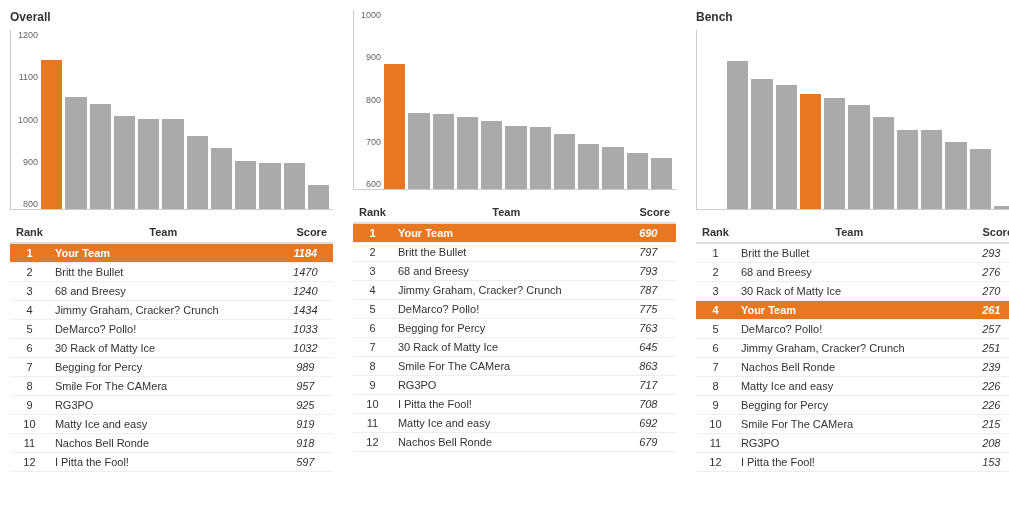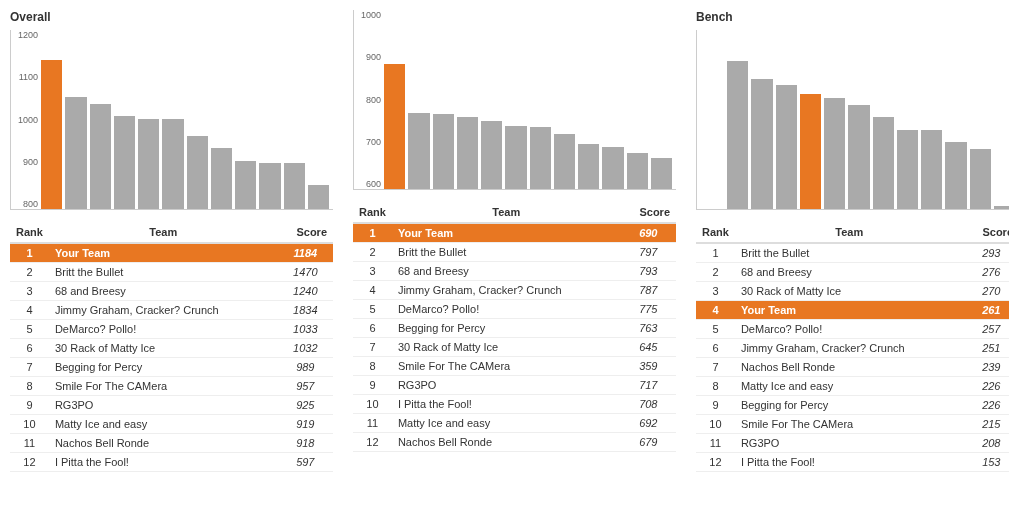--- a/index.html
+++ b/index.html
@@ -73,21 +73,21 @@
             <td class="score">1470</td>
           </tr>
           <tr>
             <td class="rank">3</td>
             <td>68 and Breesy</td>
             <td class="score">1240</td>
           </tr>
           <tr>
             <td class="rank">4</td>
             <td>Jimmy Graham, Cracker? Crunch</td>
-            <td class="score">1834</td>
+            <td class="score">1434</td>
           </tr>
           <tr>
             <td class="rank">5</td>
             <td>DeMarco? Pollo!</td>
             <td class="score">1033</td>
           </tr>
           <tr>
             <td class="rank">6</td>
             <td>30 Rack of Matty Ice</td>
             <td class="score">1032</td>
@@ -191,21 +191,21 @@
             <td class="score">763</td>
           </tr>
           <tr>
             <td class="rank">7</td>
             <td>30 Rack of Matty Ice</td>
             <td class="score">645</td>
           </tr>
           <tr>
             <td class="rank">8</td>
             <td>Smile For The CAMera</td>
-            <td class="score">359</td>
+            <td class="score">863</td>
           </tr>
           <tr>
             <td class="rank">9</td>
             <td>RG3PO</td>
             <td class="score">717</td>
           </tr>
           <tr>
             <td class="rank">10</td>
             <td>I Pitta the Fool!</td>
             <td class="score">708</td>

